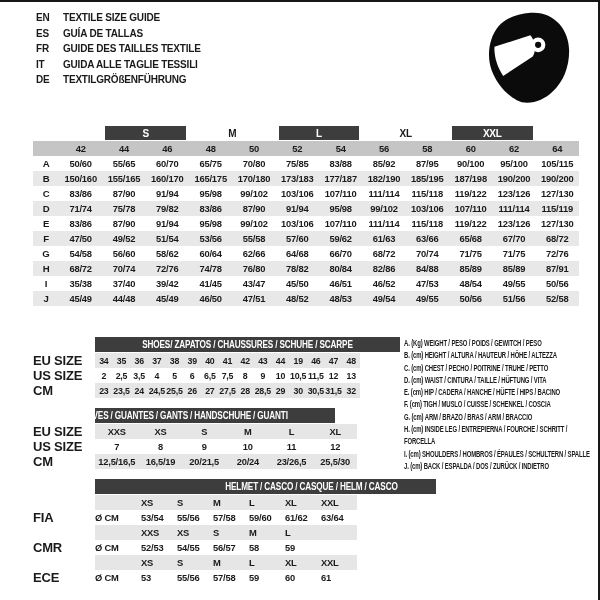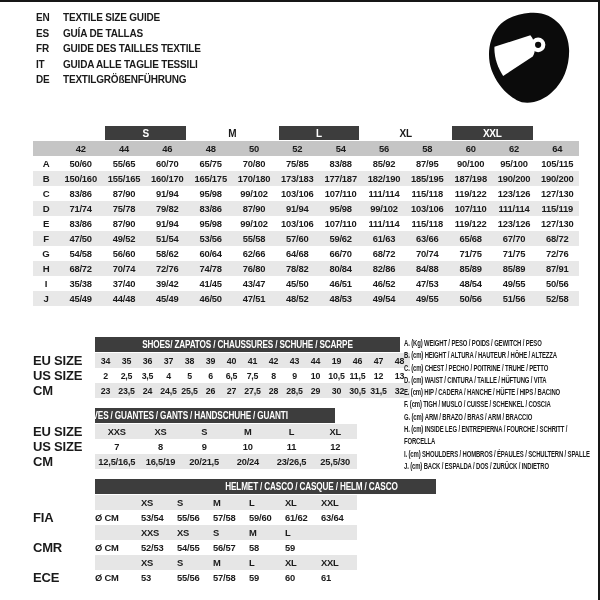--- a/index.html
+++ b/index.html
@@ -33,21 +33,21 @@
   .shoes-sec{top:337px;} .gloves-sec{top:408px;} .helmet-sec{top:479px;}
   .band{margin-left:62px;height:15px;background:#3d3d3d;color:#fff;display:flex;align-items:center;margin-bottom:1px;justify-content:flex-end;}
   .band-text{font-weight:700;font-size:10px;padding-left:4px;white-space:nowrap;
              transform:scaleX(0.82);transform-origin:left center;}
   .shoes-sec .band{width:305px;} .gloves-sec .band{width:240px;} .helmet-sec .band{width:297px;padding-left:44px;}
   .sub-line{display:flex;height:15px;}
   .sub-label{width:62px;display:flex;align-items:center;font-weight:700;font-size:13px;}
   .sub-cells{display:grid;align-items:center;}
   .sub-cell{font-weight:700;}
   .gray{background:#e6e6e6;}
-  .shoes-sec .sub-cells{width:315px;grid-template-columns:repeat(15,1fr);}
+  .shoes-sec .sub-cells{width:265px;grid-template-columns:repeat(15,1fr);}
   .shoes-sec .sub-cell{font-size:8.8px;text-align:center;}
   .gloves-sec .sub-cells{width:262px;grid-template-columns:repeat(6,1fr);}
   .gloves-sec .sub-cell{font-size:9.3px;text-align:center;}
   .helmet-sec .sub-cells{width:262px;grid-template-columns:46px repeat(6,1fr);}
   .helmet-sec .sub-cell{font-size:9.4px;text-align:left;}
 
   
   .legend{position:absolute;left:404px;top:337px;width:272px;
           transform:scaleX(0.69);transform-origin:left top;}
   .legend-item{font-size:8.6px;font-weight:700;line-height:12.3px;}

